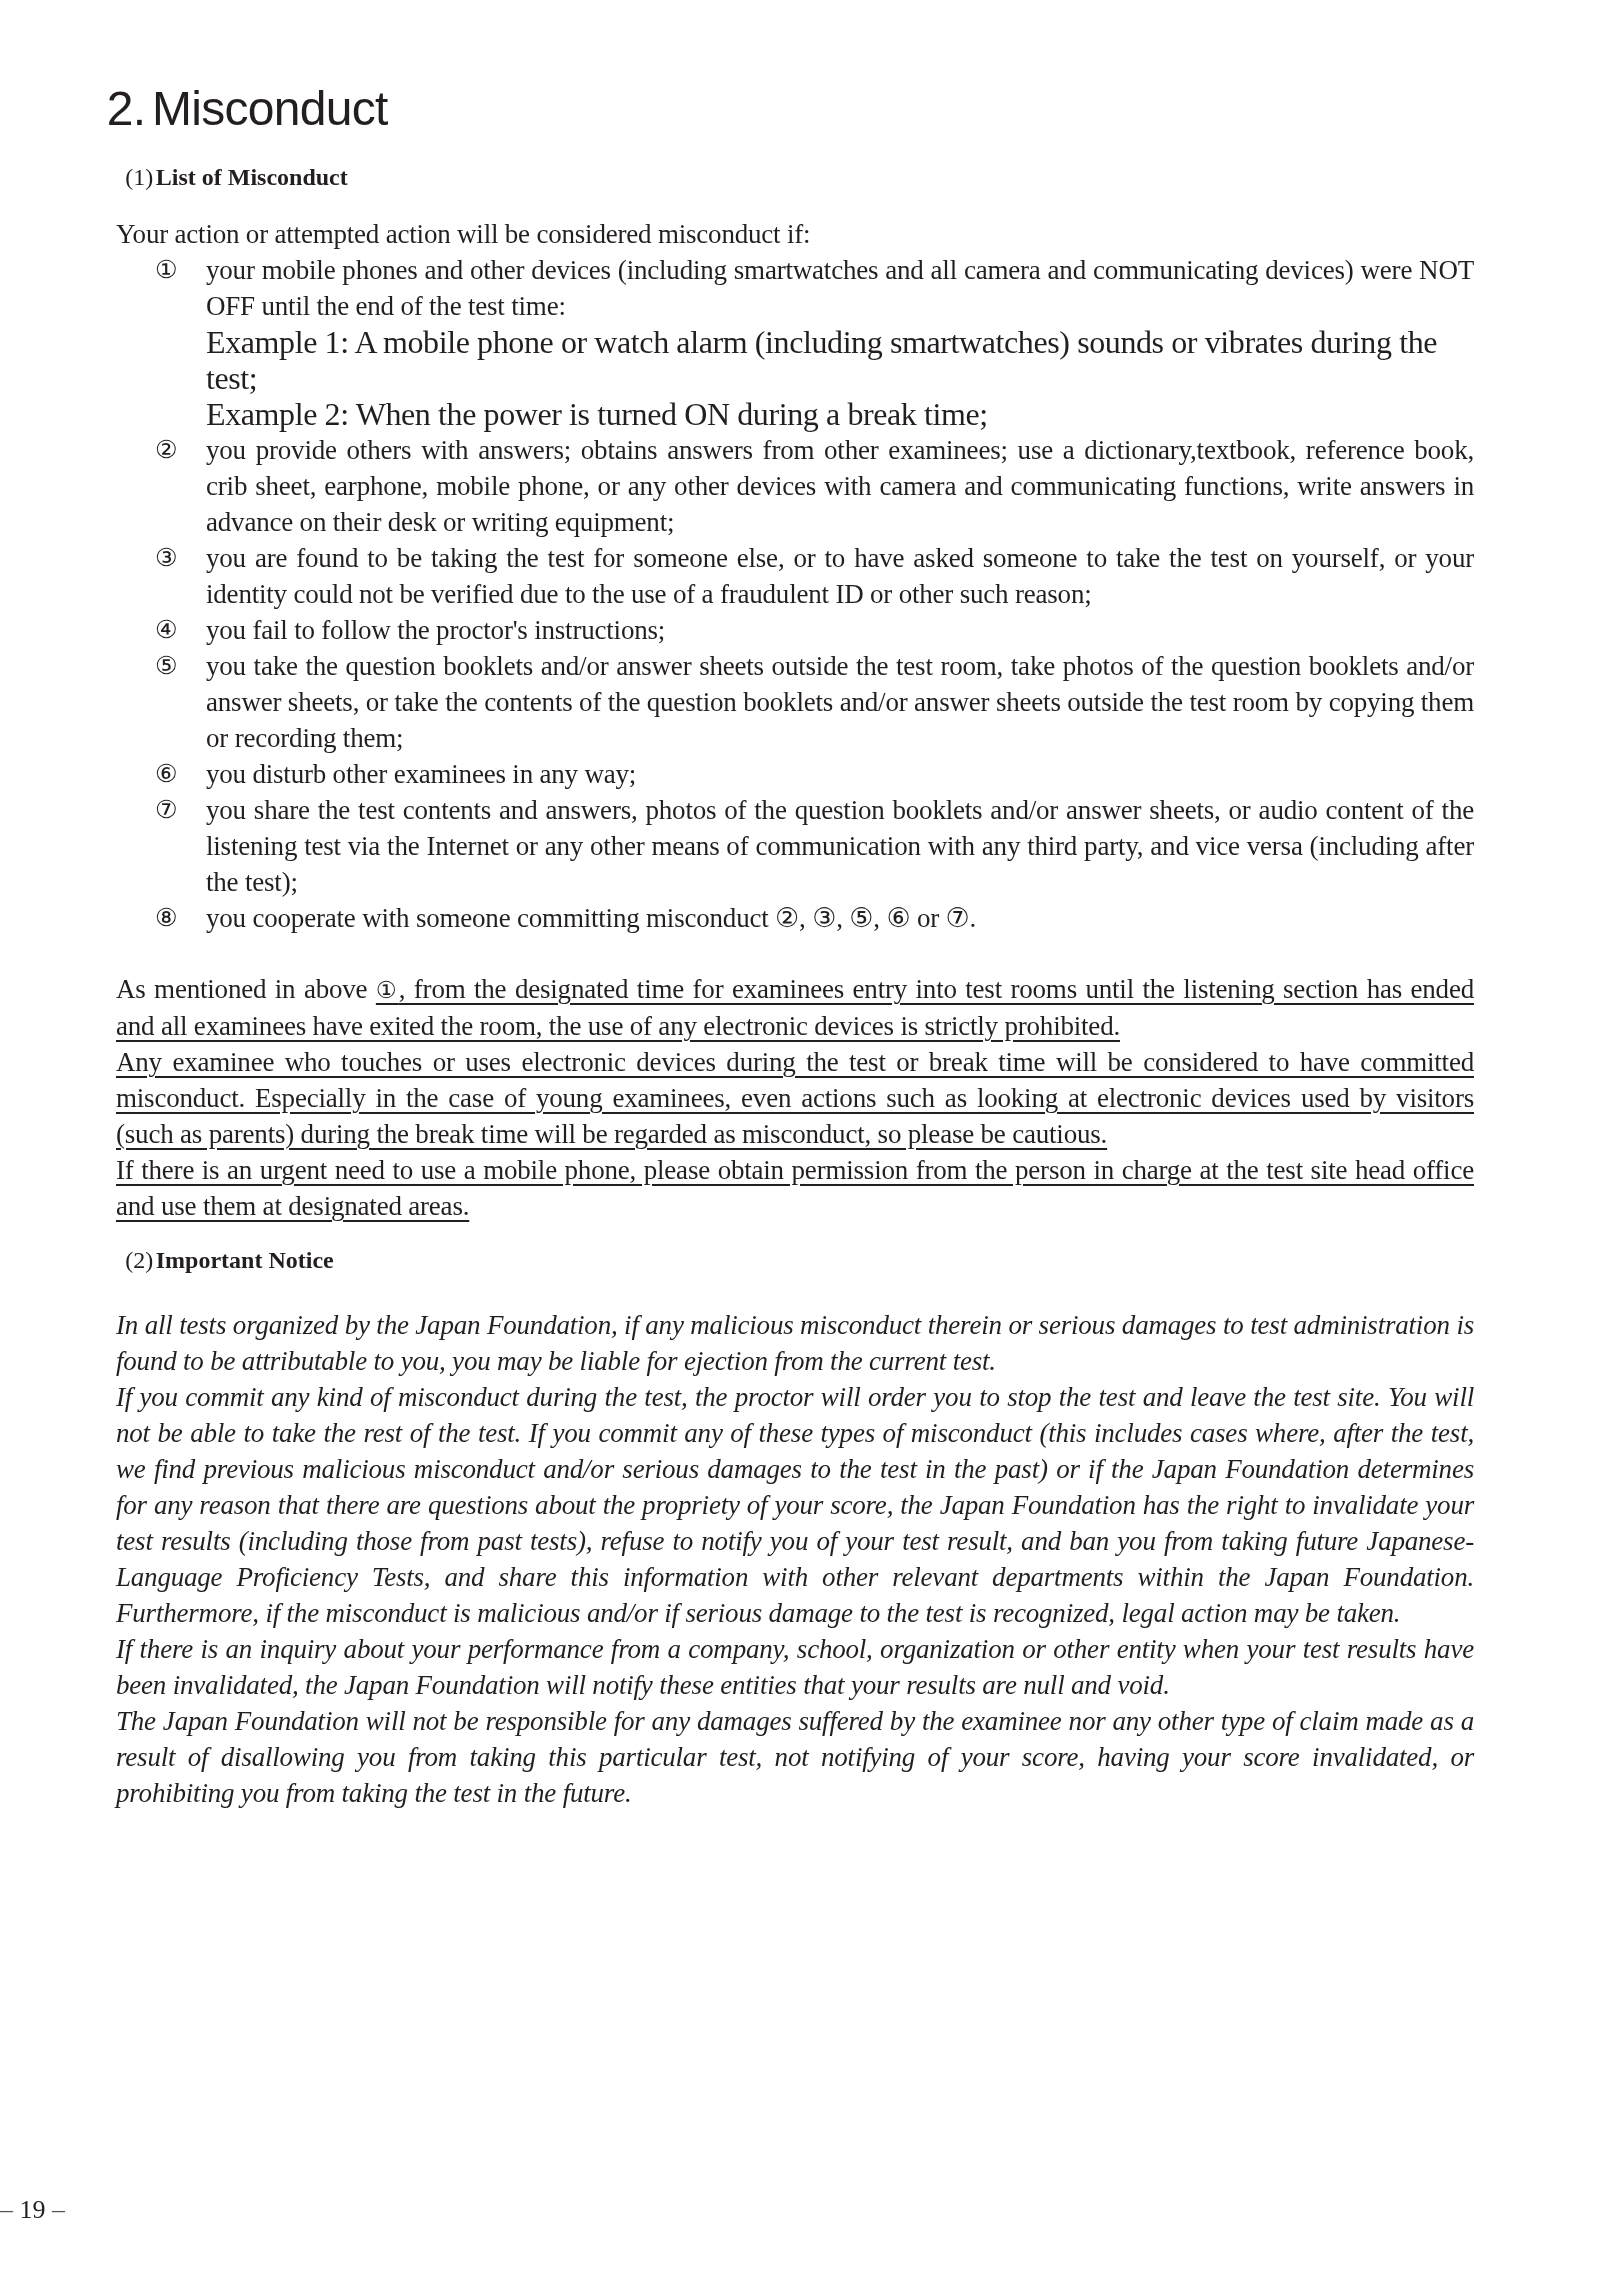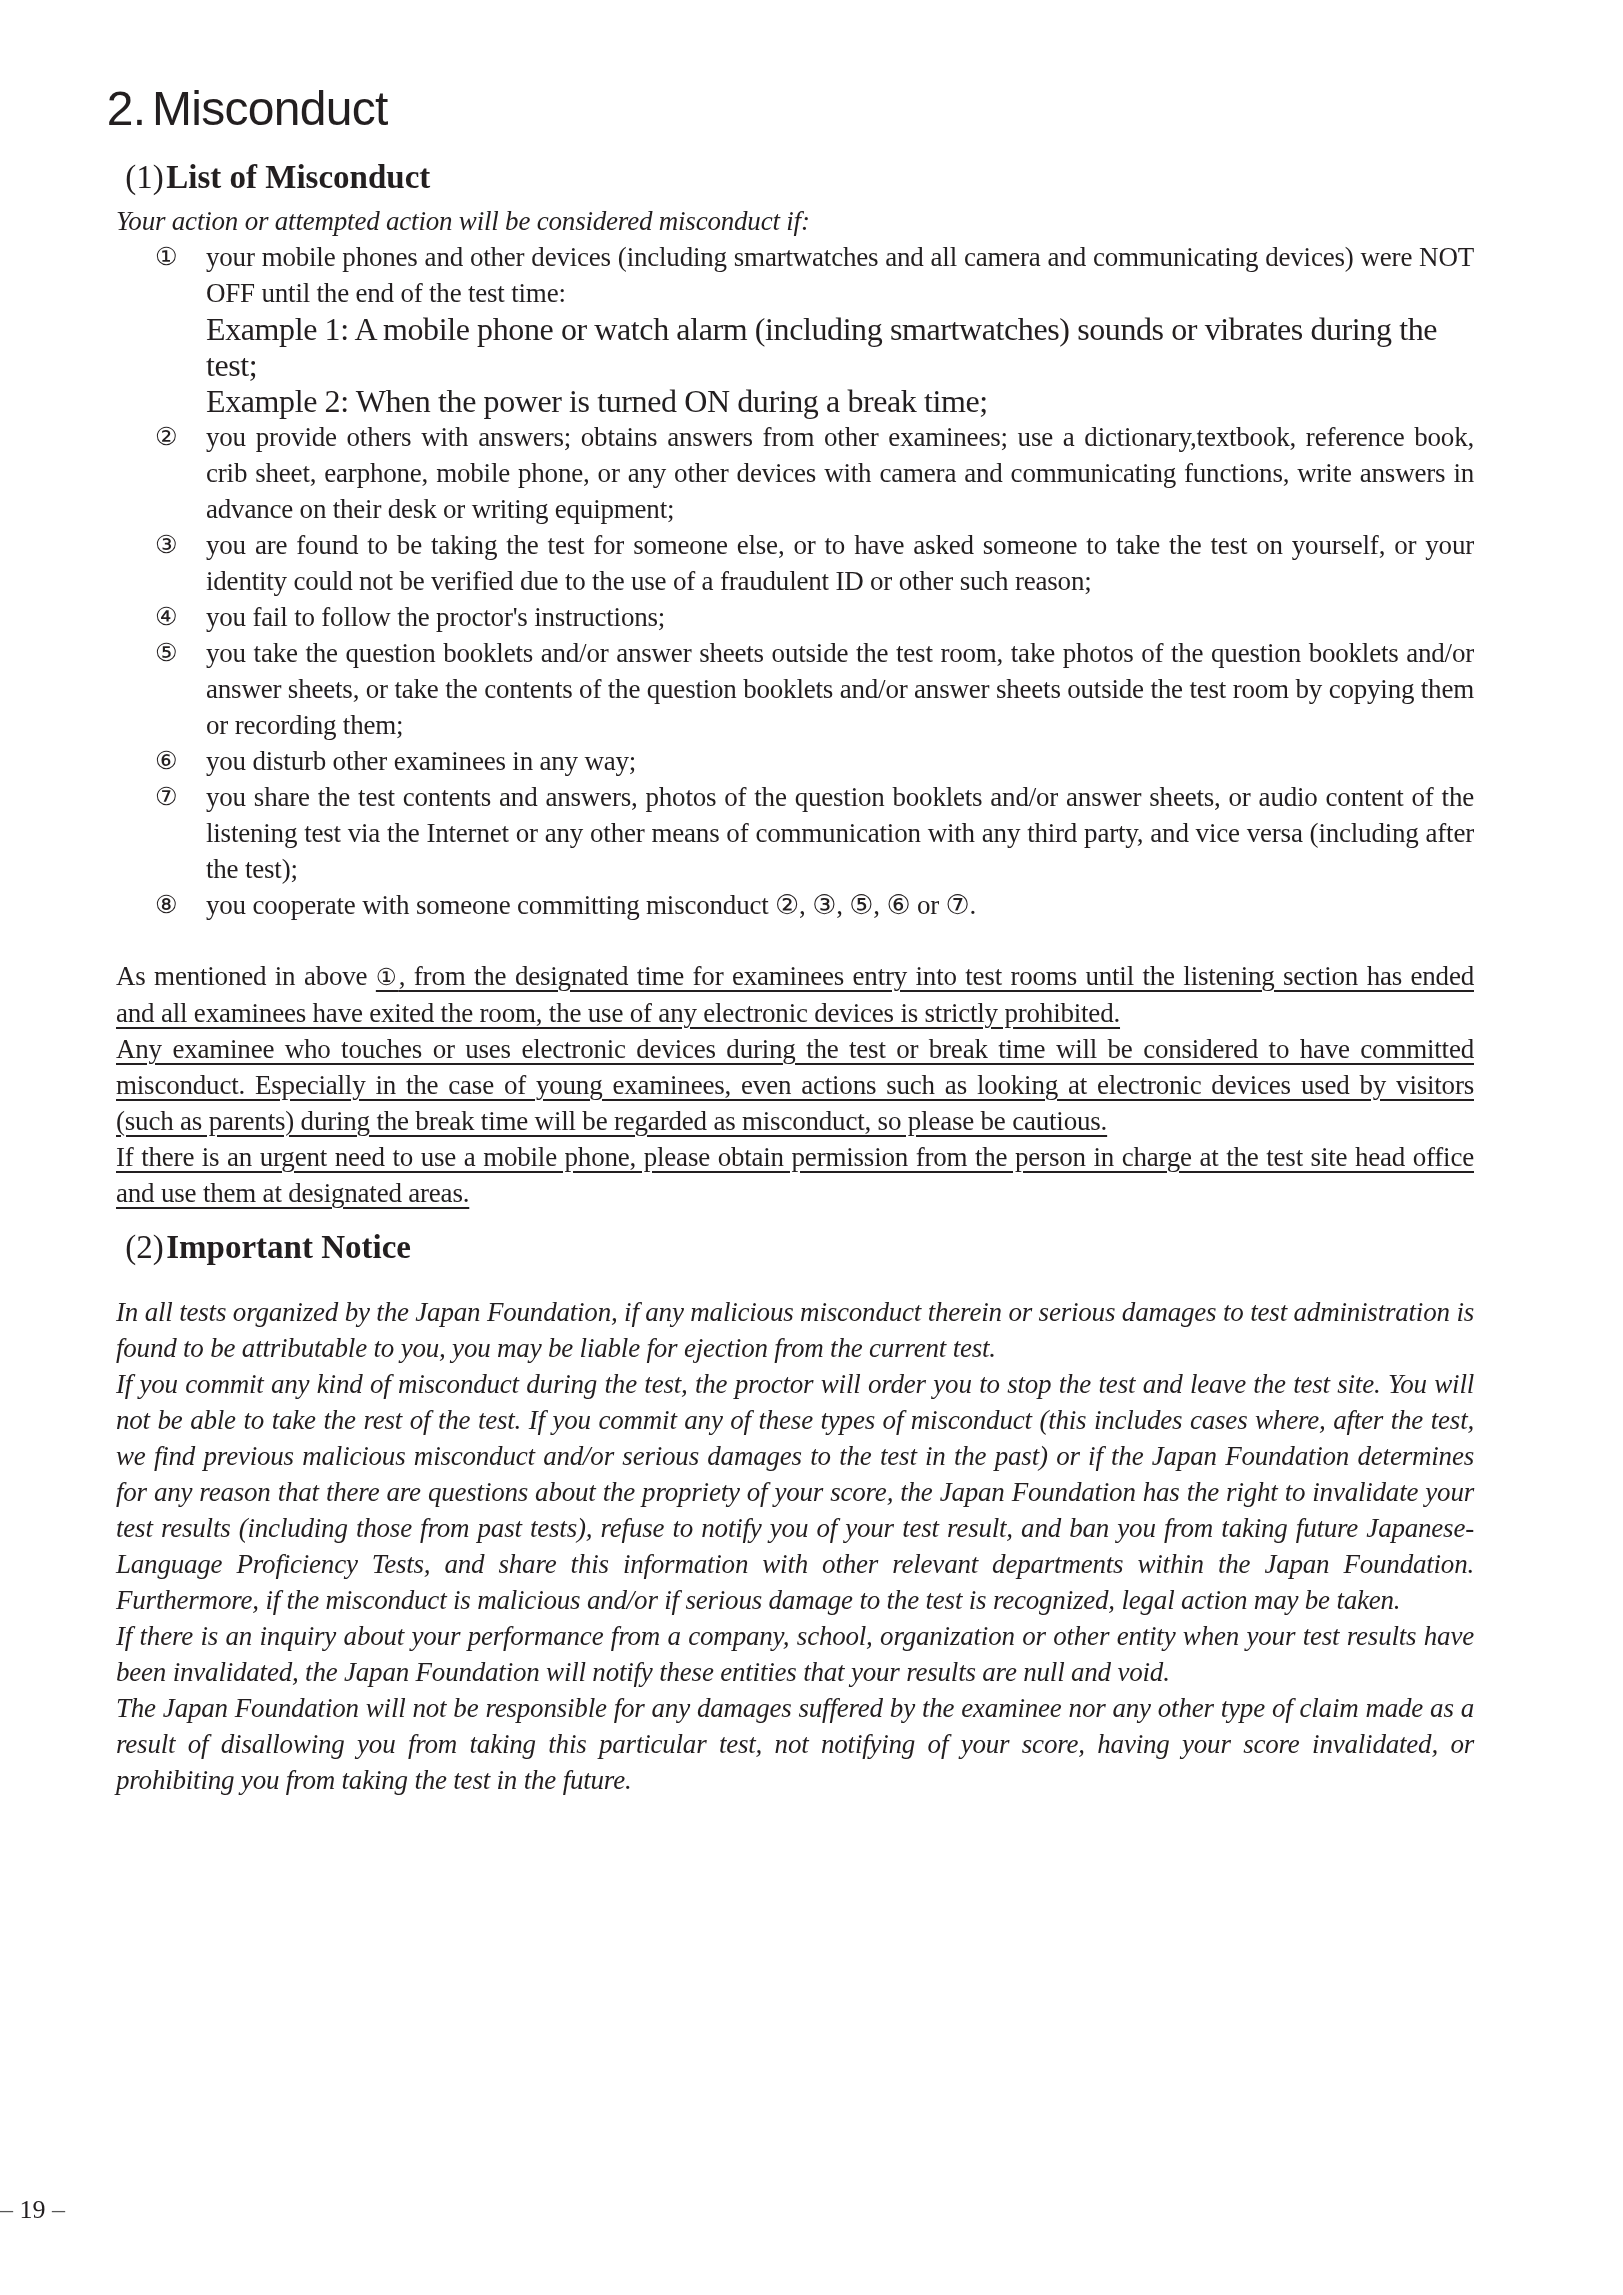--- a/index.html
+++ b/index.html
@@ -21,39 +21,39 @@
       font-family: "Liberation Sans", "DejaVu Sans", sans-serif;
       font-size: 48px;
       line-height: 59px;
       margin: 0;
       margin-left: -9.2px;
       font-weight: normal;
       letter-spacing: -0.7px;
     }
     .h1 .num { margin-right: 6.5px; }
     .h2 {
-      font-size: 33px;
+      font-size: 24px;
       font-weight: bold;
       line-height: 39px;
       margin: 0;
       margin-left: 9.2px;
       font-family: Liberation Serif, serif;
     }
     .h2 .paren { font-weight: normal; margin-right: 2.6px; }
     .h2-first { margin-top: 19.6px; }
     .h2-second { margin-top: 17px; }
     .p {
       font-size: 27px;
       line-height: 36px;
       margin: 0;
       text-align: justify;
       text-align-last: left;
       letter-spacing: -0.2px;
     }
-    .intro { margin-top: 6px; font-style: italic; }
+    .intro { margin-top: 19px; }
     .list { margin: 0; padding: 0; list-style: none; }
     .item { position: relative; padding-left: 90px; }
     .item-marker {
       position: absolute;
       left: 39px;
       top: 0;
       font-size: 27px;
       line-height: 36px;
       font-family: "DejaVu Sans", sans-serif;
       font-size: 25px;

